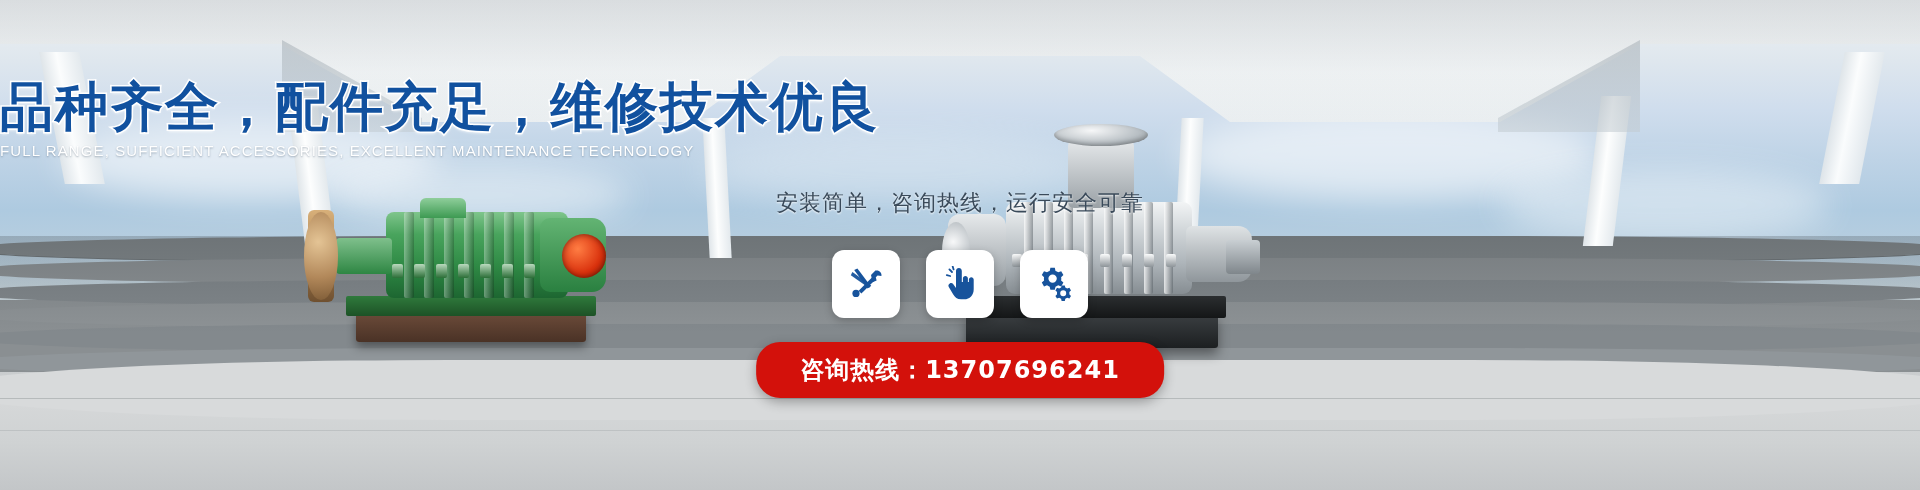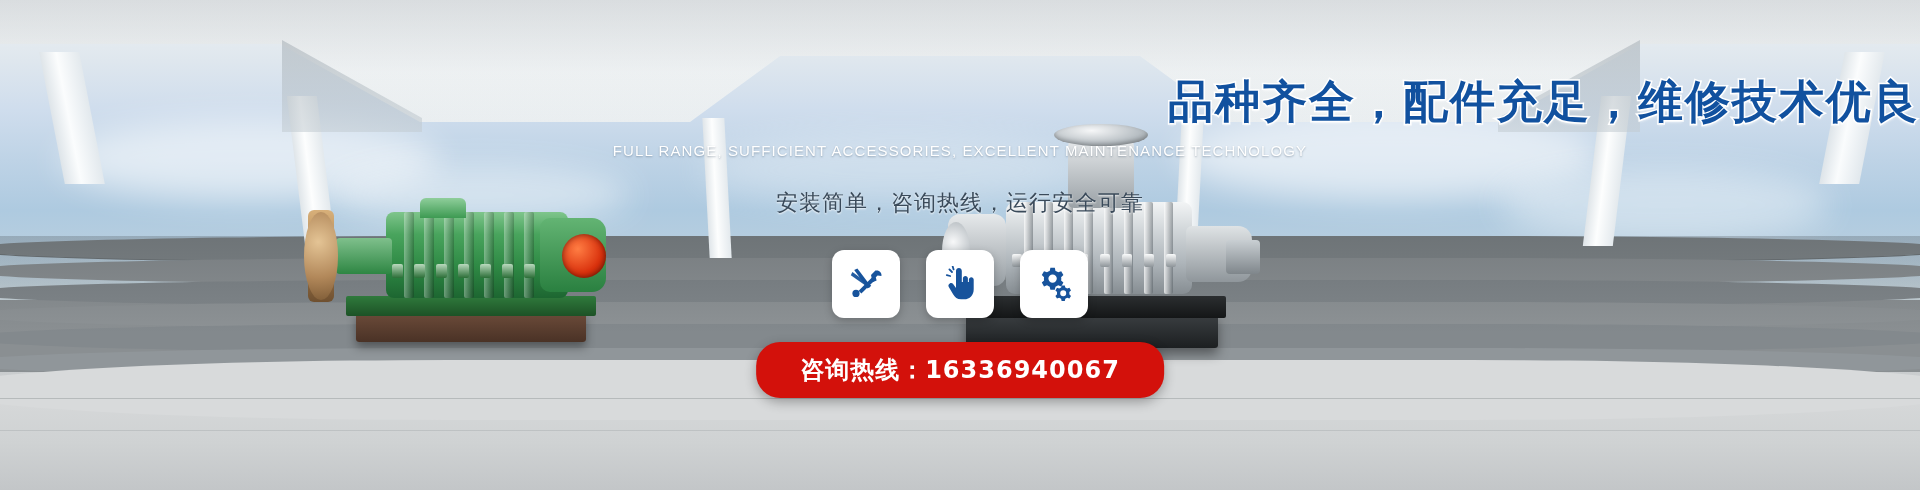--- a/index.html
+++ b/index.html
@@ -146,32 +146,31 @@
               background:linear-gradient(to bottom,#c9cfd3,#7f868b); border-radius:4px; }
   .pr-bolts { position:absolute; left:72px; top:136px; width:174px; height:14px; }
   .pr-bolts i { position:absolute; top:0; width:10px; height:13px;
               background:linear-gradient(to bottom,#fafbfb,#8d9499); border-radius:2px; }
 
   
   .content { position:absolute; left:0; top:0; width:1920px; height:490px; }
 
   .headline {
     position:absolute; left:0; top:72px; width:1920px;
-    text-align:right;
+    text-align:left;
     font-family:"DejaVu Sans","Liberation Sans",sans-serif;
-    font-size:45px; font-weight:bold; letter-spacing:2px;
+    font-size:53px; font-weight:bold; letter-spacing:2px;
     color:#11519f;
     -webkit-text-stroke:3px #ffffff;
     paint-order:stroke fill;
     text-shadow:0 2px 3px rgba(255,255,255,.85);
   }
 
   .subtitle-en {
     position:absolute; left:0; top:142px; width:1920px;
-    text-align:center;
     font-family:"Liberation Sans","DejaVu Sans",sans-serif;
     font-size:15px; font-weight:400; letter-spacing:1.1px;
     color:#ffffff;
     text-shadow:0 1px 2px rgba(70,90,110,.45);
   }
 
   .subtitle-cn {
     position:absolute; left:0; top:188px; width:1920px;
     text-align:center;
     font-family:"DejaVu Sans","Liberation Sans",sans-serif;
@@ -342,16 +341,16 @@
         <span>
           <svg width="36" height="36" viewBox="0 0 36 36" fill="#17539c">
             <path d="M14.4 1.8 h4.4 l0.7 3.1 c1.0 0.3 1.9 0.8 2.7 1.4 l3.0-1.1 2.2 3.8 -2.3 2.2 c0.1 0.5 0.2 1.0 0.2 1.6 s-0.1 1.1-0.2 1.6 l2.3 2.2 -2.2 3.8 -3.0-1.1 c-0.8 0.6-1.7 1.1-2.7 1.4 l-0.7 3.1 h-4.4 l-0.7-3.1 c-1.0-0.3-1.9-0.8-2.7-1.4 l-3.0 1.1 -2.2-3.8 2.3-2.2 c-0.1-0.5-0.2-1.0-0.2-1.6 s0.1-1.1 0.2-1.6 l-2.3-2.2 2.2-3.8 3.0 1.1 c0.8-0.6 1.7-1.1 2.7-1.4 Z M16.6 8.4 a4.2 4.2 0 1 0 0 8.4 a4.2 4.2 0 0 0 0-8.4 Z"></path>
             <path d="M25.6 19.4 h3.2 l0.5 2.2 c0.7 0.2 1.4 0.6 1.9 1.0 l2.2-0.8 1.6 2.7 -1.7 1.6 c0.1 0.4 0.1 0.7 0.1 1.1 s0 0.8-0.1 1.1 l1.7 1.6 -1.6 2.7 -2.2-0.8 c-0.6 0.5-1.2 0.8-1.9 1.0 l-0.5 2.2 h-3.2 l-0.5-2.2 c-0.7-0.2-1.4-0.6-1.9-1.0 l-2.2 0.8 -1.6-2.7 1.7-1.6 c-0.1-0.4-0.1-0.7-0.1-1.1 s0-0.8 0.1-1.1 l-1.7-1.6 1.6-2.7 2.2 0.8 c0.6-0.5 1.2-0.8 1.9-1.0 Z M27.2 24.2 a3.0 3.0 0 1 0 0 6.0 a3.0 3.0 0 0 0 0-6.0 Z"></path>
           </svg>
         </span>
       </div>
 
     </div>
 
-    <div class="hotline">咨询热线：16336940067</div>
+    <div class="hotline">咨询热线：13707696241</div>
 
   </div>
 </div>
 
 </body></html>

